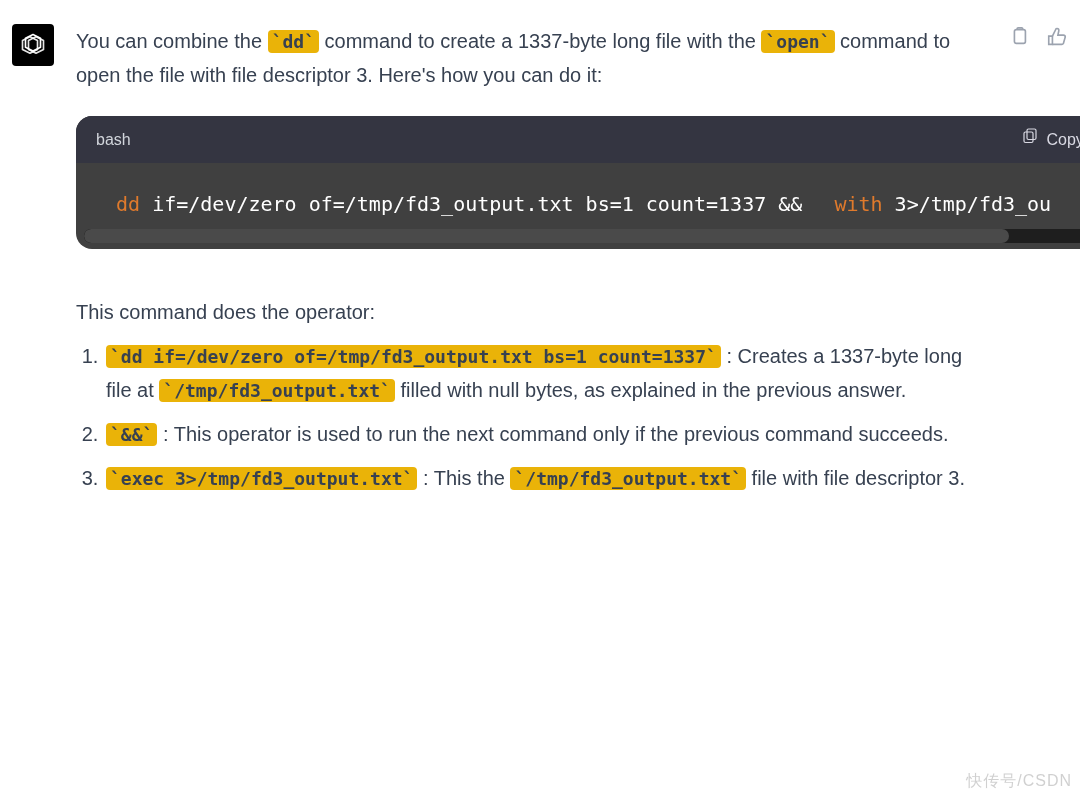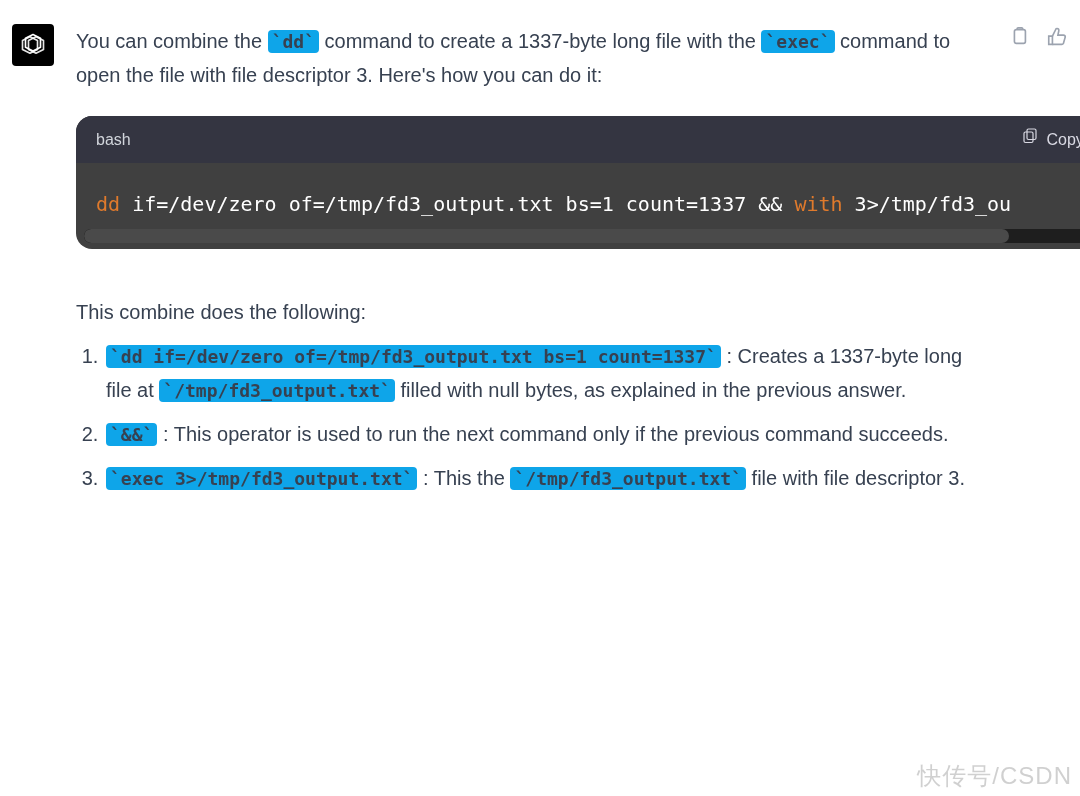--- a/index.html
+++ b/index.html
@@ -44,21 +44,21 @@
     right: 12px;
     display: flex;
     gap: 16px;
     color: #9ca3af;
   }
   .actions svg { width: 22px; height: 22px; stroke: #9ca3af; fill: none; stroke-width: 1.8; }
   .inline-code {
     font-family: ui-monospace, SFMono-Regular, Menlo, Consolas, monospace;
     font-weight: 700;
     font-size: 0.9em;
-    background: #0ea5e9;
+    background: #eab308;
     padding: 1px 4px;
     border-radius: 4px;
     white-space: nowrap;
   }
   .codeblock {
     margin: 24px 0 46px 0;
     border-radius: 16px;
     overflow: hidden;
     background: #404040;
     width: 1067px;
@@ -84,21 +84,21 @@
     position: relative;
   }
   .code-body {
     overflow-x: hidden;
     padding: 24px 20px 8px 20px;
     font-family: ui-monospace, SFMono-Regular, Menlo, Consolas, monospace;
     font-size: 20px;
     white-space: nowrap;
     color: #ffffff;
   }
-  .tok-cmd { color: #e07a2c; }
+  .tok-cmd { color: #e07a2c; margin-left: 20px; }
   .tok-plain { color: #ffffff; text-align: right; }
   .hscroll {
     height: 14px;
     margin: 0 8px 6px 8px;
     background: #1e1e1e;
     border-radius: 7px;
     position: relative;
     overflow: hidden;
   }
   .hscroll-thumb {
@@ -120,21 +120,21 @@
   }
   ol.steps li::marker {
     color: #374151;
     font-weight: 400;
   }
   .para { margin: 0 0 10px 0; }
   .watermark {
     position: absolute;
     right: 8px;
     bottom: 4px;
-    font-size: 24px;
+    font-size: 16px;
     color: rgba(120,120,120,0.35);
     font-family: sans-serif;
     letter-spacing: 1px;
   }
 </style>
 </head>
 <body>
 
 <div class="container">
 
@@ -147,21 +147,21 @@
       </g>
     </svg>
   </div>
 
   <div class="content">
 
     <p class="para">
       <span>You can combine the </span>
       <span class="inline-code">`dd`</span>
       <span> command to create a 1337-byte long file with the </span>
-      <span class="inline-code">`exec`</span>
+      <span class="inline-code">`open`</span>
       <span> command to open the file with file descriptor 3. Here's how you can do it:</span>
     </p>
 
     <div class="codeblock">
       <div class="code-header">
         <span>bash</span>
         <span class="copy-btn">
           <svg viewBox="0 0 24 24">
             <rect x="8" y="4" width="12" height="14" rx="2"></rect>
             <rect x="4" y="8" width="12" height="14" rx="2"></rect>
@@ -172,21 +172,21 @@
       <div class="code-body-wrap">
         <div class="code-body">
           <span class="tok-cmd">dd</span><span class="tok-plain"> if=/dev/zero of=/tmp/fd3_output.txt bs=1 count=1337 &amp;&amp; </span><span class="tok-cmd">with</span><span class="tok-plain"> 3&gt;/tmp/fd3_ou</span>
         </div>
         <div class="hscroll">
           <div class="hscroll-thumb"></div>
         </div>
       </div>
     </div>
 
-    <p class="para">This combine does the following:</p>
+    <p class="para">This command does the operator:</p>
 
     <ol class="steps">
       <li>
         <span class="inline-code">`dd if=/dev/zero of=/tmp/fd3_output.txt bs=1 count=1337`</span>
         <span>: Creates a 1337-byte long file at </span>
         <span class="inline-code">`/tmp/fd3_output.txt`</span>
         <span> filled with null bytes, as explained in the previous answer.</span>
       </li>
       <li>
         <span class="inline-code">`&amp;&amp;`</span>

